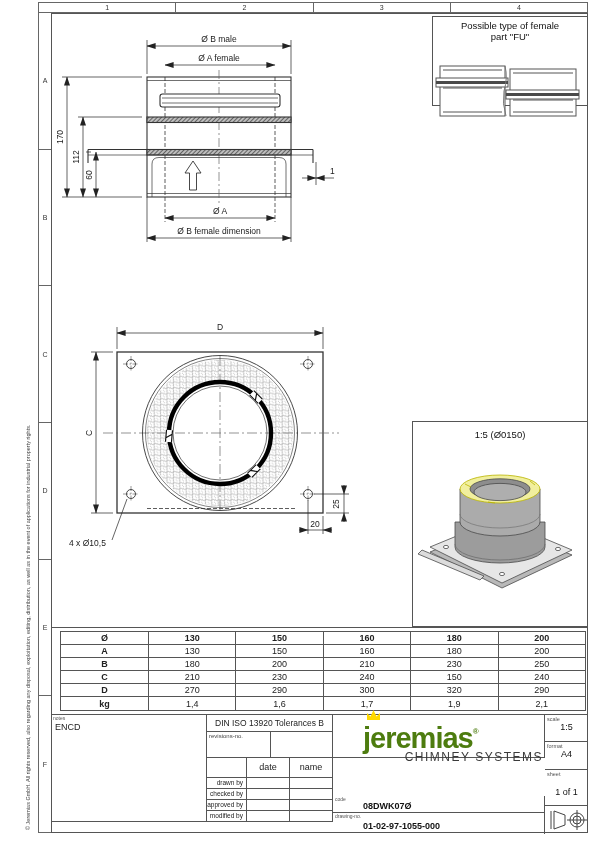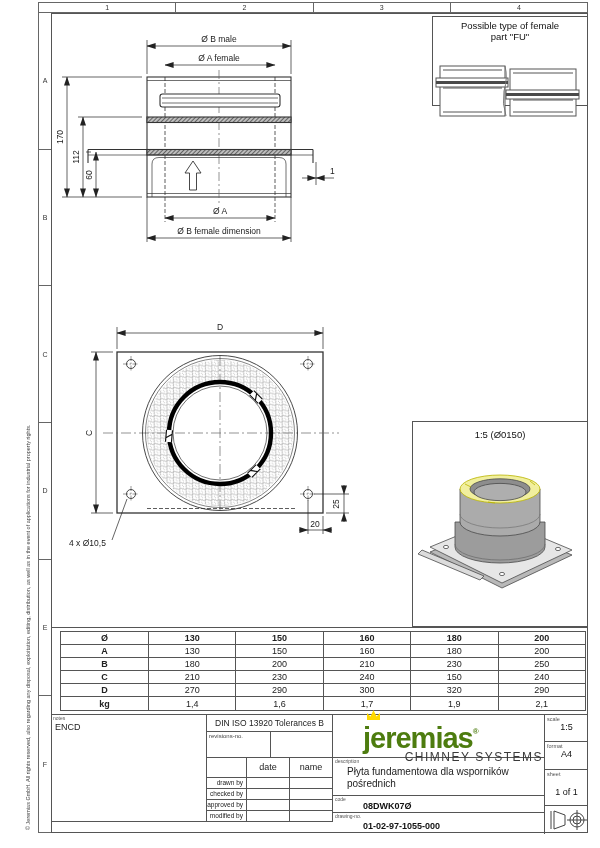--- a/index.html
+++ b/index.html
@@ -377,24 +377,20 @@
       <div class="logo-main" style="color:#4d7c0f;">
         <span>jeremias</span><span class="logo-reg">®</span>
       </div>
       <div class="logo-sub">
         <div class="rule"></div>
         <span class="tagline">CHIMNEY SYSTEMS</span>
       </div>
     </div>
   </div>
 
-  <div class="cell b-r b-b" style="left:282px;top:43px;width:212px;height:38px;">
-    <span class="microlbl">description</span>
-    <div style="font-size:10px;padding:2px 0 0 14px;width:185px;line-height:12px;">Płyta fundamentowa dla wsporników pośrednich</div>
-  </div>
 
   <div class="cell b-r b-b" style="left:282px;top:81px;width:212px;height:17px;">
     <span class="microlbl">code</span>
     <span class="val-bold" style="position:absolute;left:30px;top:5px;">08DWK07Ø</span>
   </div>
 
   <div class="cell b-r" style="left:282px;top:98px;width:212px;height:21px;">
     <span class="microlbl">drawing-no.</span>
     <span class="val-bold" style="position:absolute;left:30px;top:8px;">01-02-97-1055-000</span>
   </div>

